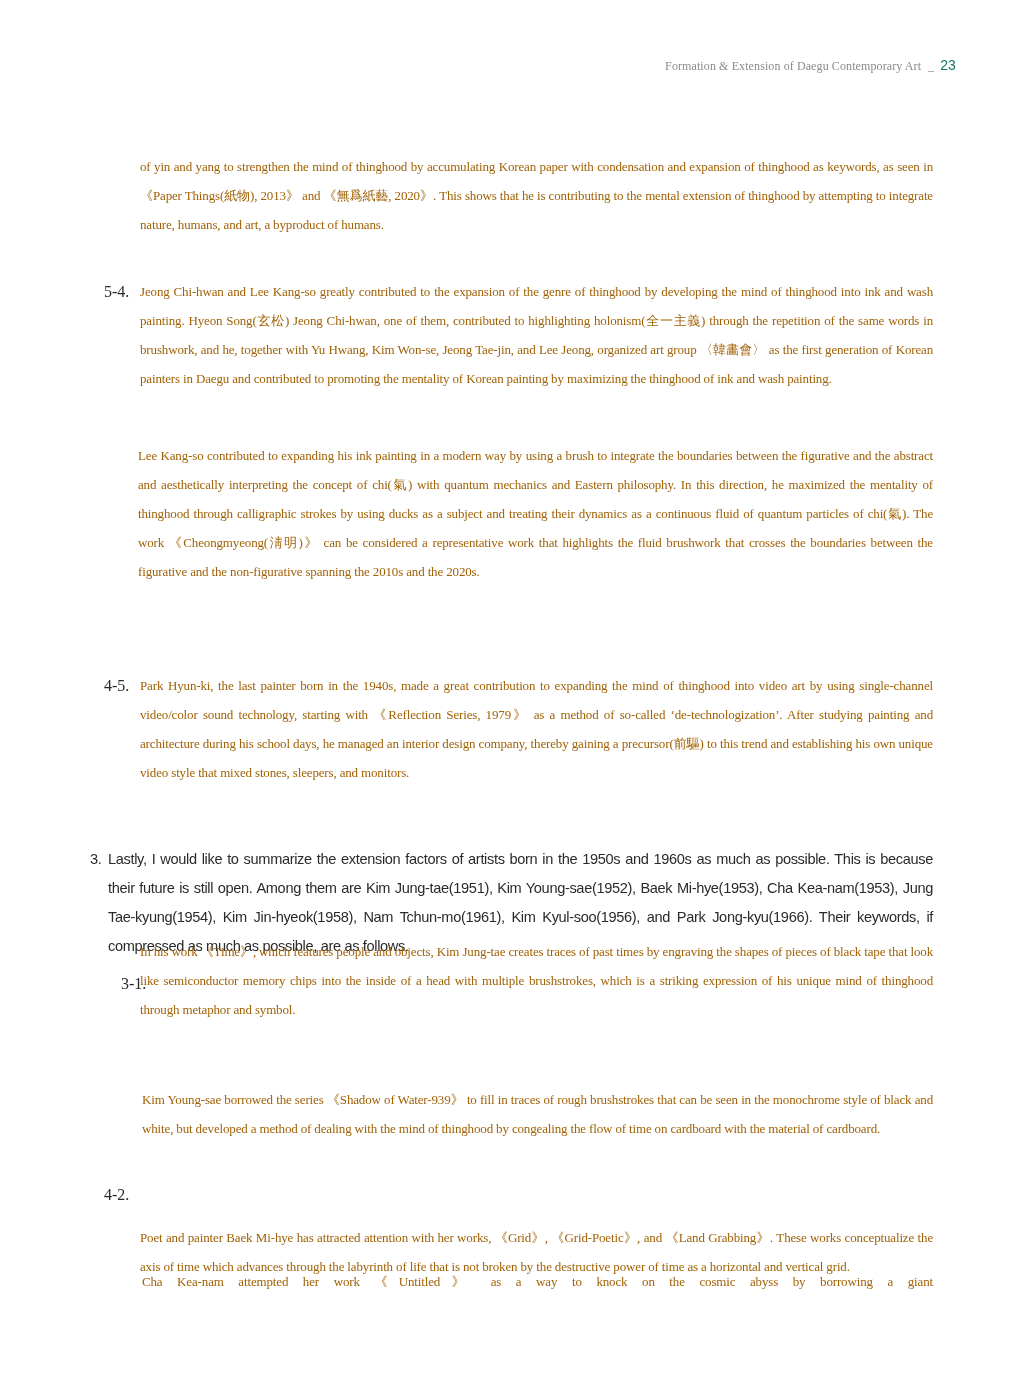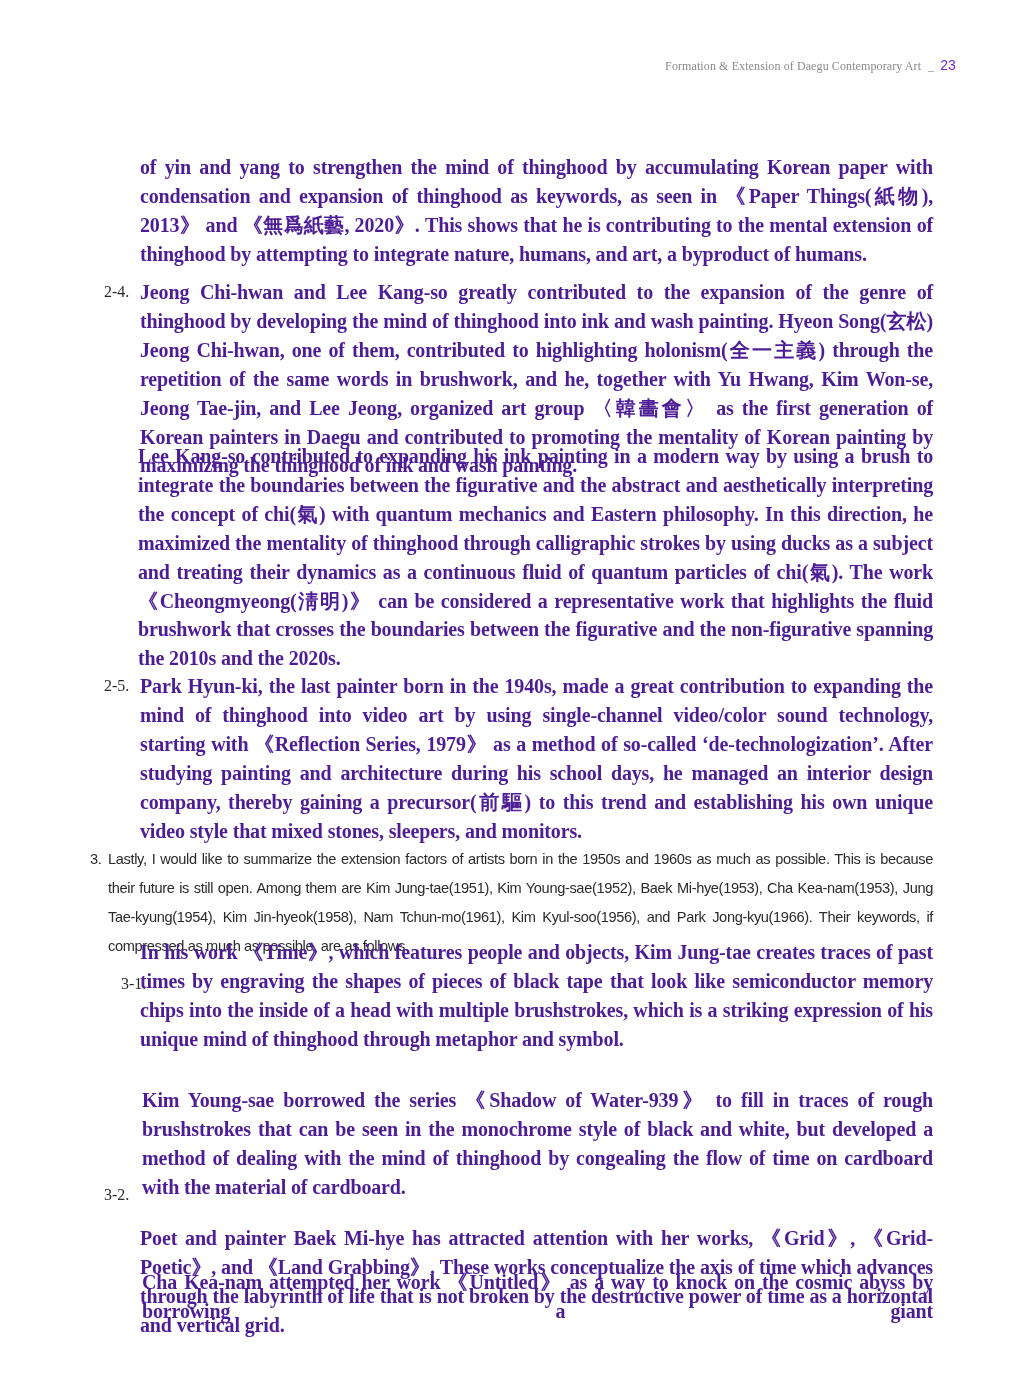--- a/index.html
+++ b/index.html
@@ -26,32 +26,31 @@
       align-items: baseline;
       text-align: center;
     }
     .running-header .sep {
       margin: 0 6px 0 7px;
       color: #8a8a8a;
     }
     .running-header .page-num {
       font-family: "Liberation Sans", sans-serif;
       font-size: 14px;
-      color: #6d28d9;
+      color: #0f766e;
     }
     .serif-block {
       position: absolute;
       font-family: "Liberation Serif", serif;
-      font-size: 20px;
+      font-size: 13px;
       line-height: 28.9px;
-      color: #4c1d95;
+      color: #a16207;
       text-align: justify;
       text-align-last: left;
       letter-spacing: -0.15px;
-      font-weight: bold;
     }
     .serif-block p {
       margin: 0;
     }
     .item-label {
       position: absolute;
       font-family: "Liberation Serif", serif;
       font-size: 16px;
       line-height: 28.9px;
       color: #2a2a2a;
@@ -74,47 +73,47 @@
 <div class="running-header">
   <span>Formation &amp; Extension of Daegu Contemporary Art</span>
   <span class="sep">_</span>
   <span class="page-num">23</span>
 </div>
 
 <div class="serif-block" style="top:153px; left:140px; width:793px;">
   <p>of yin and yang to strengthen the mind of thinghood by accumulating Korean paper with condensation and expansion of thinghood as keywords, as seen in 《Paper Things(紙物), 2013》 and 《無爲紙藝, 2020》. This shows that he is contributing to the mental extension of thinghood by attempting to integrate nature, humans, and art, a byproduct of humans.</p>
 </div>
 
-<div class="item-label" style="top:278px; left:104px;">2-4.</div>
+<div class="item-label" style="top:278px; left:104px;">5-4.</div>
 <div class="serif-block" style="top:278px; left:140px; width:793px;">
   <p>Jeong Chi-hwan and Lee Kang-so greatly contributed to the expansion of the genre of thinghood by developing the mind of thinghood into ink and wash painting. Hyeon Song(玄松) Jeong Chi-hwan, one of them, contributed to highlighting holonism(全一主義) through the repetition of the same words in brushwork, and he, together with Yu Hwang, Kim Won-se, Jeong Tae-jin, and Lee Jeong, organized art group 〈韓畵會〉 as the first generation of Korean painters in Daegu and contributed to promoting the mentality of Korean painting by maximizing the thinghood of ink and wash painting.</p>
 </div>
 <div class="serif-block" style="top:442px; left:138px; width:795px;">
   <p>Lee Kang-so contributed to expanding his ink painting in a modern way by using a brush to integrate the boundaries between the figurative and the abstract and aesthetically interpreting the concept of chi(氣) with quantum mechanics and Eastern philosophy. In this direction, he maximized the mentality of thinghood through calligraphic strokes by using ducks as a subject and treating their dynamics as a continuous fluid of quantum particles of chi(氣). The work 《Cheongmyeong(淸明)》 can be considered a representative work that highlights the fluid brushwork that crosses the boundaries between the figurative and the non-figurative spanning the 2010s and the 2020s.</p>
 </div>
 
-<div class="item-label" style="top:672px; left:104px;">2-5.</div>
+<div class="item-label" style="top:672px; left:104px;">4-5.</div>
 <div class="serif-block" style="top:672px; left:140px; width:793px;">
   <p>Park Hyun-ki, the last painter born in the 1940s, made a great contribution to expanding the mind of thinghood into video art by using single-channel video/color sound technology, starting with 《Reflection Series, 1979》 as a method of so-called ‘de-technologization’. After studying painting and architecture during his school days, he managed an interior design company, thereby gaining a precursor(前驅) to this trend and establishing his own unique video style that mixed stones, sleepers, and monitors.</p>
 </div>
 
 <div class="sans-block" style="top:845px; left:90px; width:843px; font-size:14.6px;">
   <span style="position:absolute; left:0; top:0;">3.</span>
 </div>
 <div class="sans-block" style="top:845px; left:108px; width:825px; text-indent:0;">
   <p>Lastly, I would like to summarize the extension factors of artists born in the 1950s and 1960s as much as possible. This is because their future is still open. Among them are Kim Jung-tae(1951), Kim Young-sae(1952), Baek Mi-hye(1953), Cha Kea-nam(1953), Jung Tae-kyung(1954), Kim Jin-hyeok(1958), Nam Tchun-mo(1961), Kim Kyul-soo(1956), and Park Jong-kyu(1966). Their keywords, if compressed as much as possible, are as follows.</p>
 </div>
 
 <div class="item-label" style="top:970px; left:121px;">3-1.</div>
 <div class="serif-block" style="top:938px; left:140px; width:793px;">
   <p>In his work 《Time》, which features people and objects, Kim Jung-tae creates traces of past times by engraving the shapes of pieces of black tape that look like semiconductor memory chips into the inside of a head with multiple brushstrokes, which is a striking expression of his unique mind of thinghood through metaphor and symbol.</p>
 </div>
 <div class="serif-block" style="top:1086px; left:142px; width:791px;">
   <p>Kim Young-sae borrowed the series 《Shadow of Water-939》 to fill in traces of rough brushstrokes that can be seen in the monochrome style of black and white, but developed a method of dealing with the mind of thinghood by congealing the flow of time on cardboard with the material of cardboard.</p>
 </div>
 
-<div class="item-label" style="top:1181px; left:104px;">3-2.</div>
+<div class="item-label" style="top:1181px; left:104px;">4-2.</div>
 <div class="serif-block" style="top:1224px; left:140px; width:793px;">
   <p>Poet and painter Baek Mi-hye has attracted attention with her works, 《Grid》, 《Grid-Poetic》, and 《Land Grabbing》. These works conceptualize the axis of time which advances through the labyrinth of life that is not broken by the destructive power of time as a horizontal and vertical grid.</p>
 </div>
 <div class="serif-block" style="top:1268px; left:142px; width:791px; text-align-last:justify;">
   <p>Cha Kea-nam attempted her work 《Untitled》 as a way to knock on the cosmic abyss by borrowing a giant</p>
 </div>
 
 </body></html>

